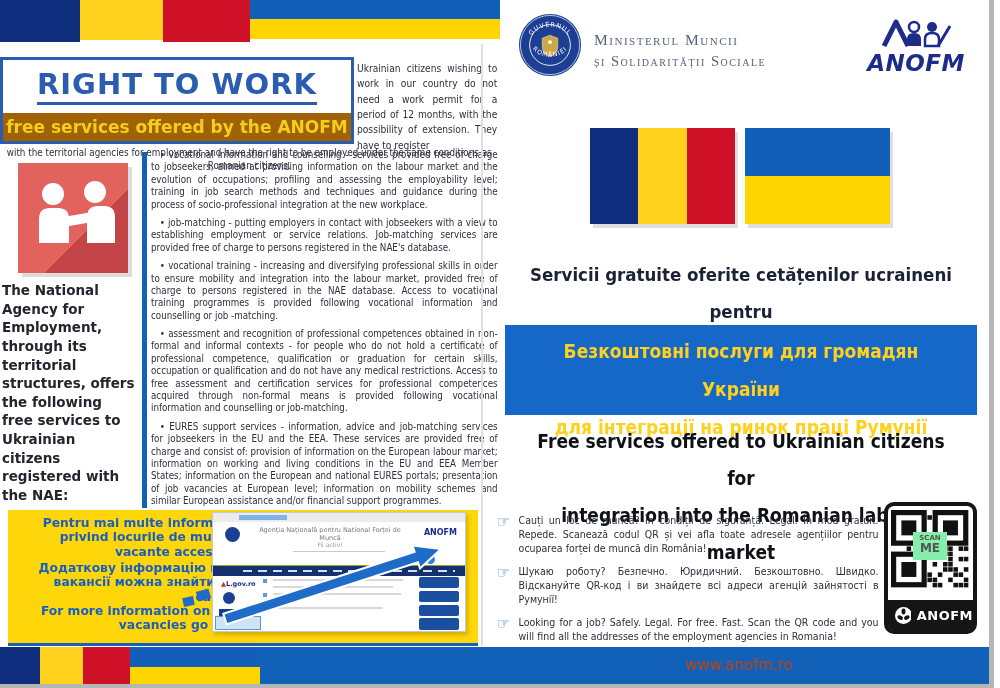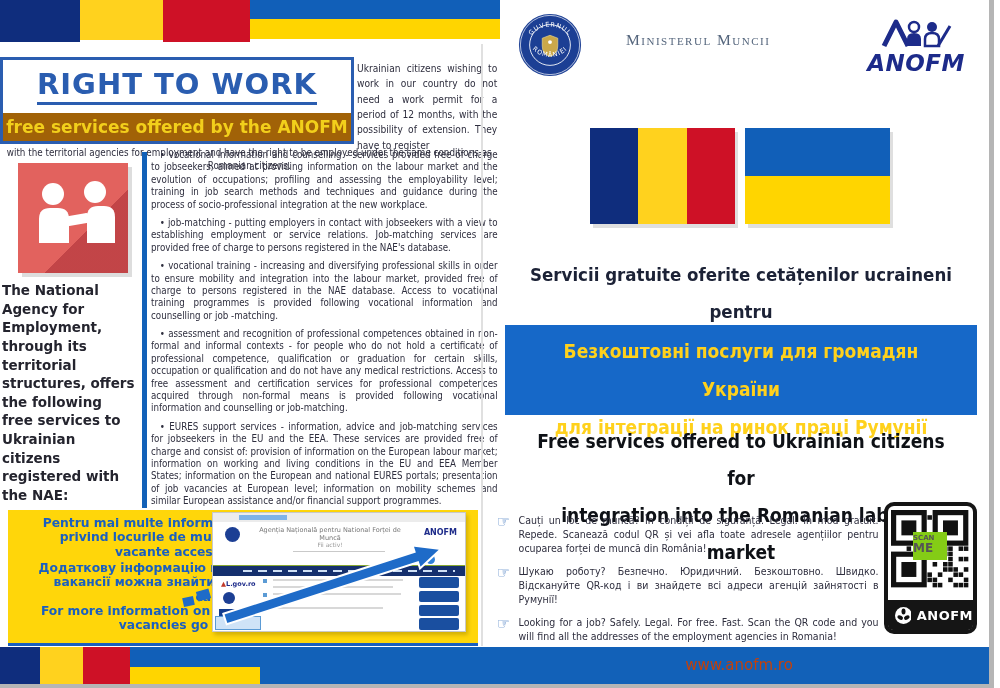--- a/index.html
+++ b/index.html
@@ -93,21 +93,21 @@
   .f-uab{left:130px;top:647px;width:130px;height:20px;background:#115fb8;}
   .f-uay{left:130px;top:667px;width:130px;height:17px;background:#ffd500;}
   .f-blue{left:260px;top:647px;width:730px;height:37px;background:#1261b8;}
   .f-url{left:500px;top:647px;width:478px;height:37px;line-height:37px;text-align:center;
          color:#c2410c;font-weight:normal;font-size:15px;}
 
   
   .seal{left:517px;top:12px;width:66px;height:66px;}
   .ministry{left:594px;top:28px;width:220px;font-family:"Liberation Serif",serif;
             font-variant:small-caps;color:#54657c;letter-spacing:1.5px;line-height:1.5;}
-  .ministry .m1{font-size:15.5px;margin-left:32px;} .ministry .m2{font-size:14.5px;}
+  .ministry .m1{font-size:15.5px;} .ministry .m2{font-size:14.5px;}
   .anofm-logo{left:860px;top:18px;width:112px;text-align:center;}
   .anofm-logo .txt{font-size:23px;font-weight:900;font-style:italic;color:#1d2b8a;letter-spacing:.5px;margin-top:-2px;}
 
   
   .flag{box-shadow:3px 4px 0 rgba(150,150,150,.3);}
   .flag-ro{left:590px;top:128px;width:145px;height:96px;display:flex;}
   .flag-ro div{flex:1;}
   .flag-ua{left:745px;top:128px;width:145px;height:96px;}
   .flag-ua .t{height:48px;background:#115fb8;} .flag-ua .b{height:48px;background:#ffd500;}
 
@@ -122,22 +122,22 @@
   
   .tips{left:497px;top:514px;width:424px;transform:scaleX(.9);transform-origin:0 0;}
   .tip{display:flex;margin-bottom:9px;}
   .tip-icon{width:24px;flex:none;font-size:16px;color:#2f6ab8;font-family:"DejaVu Sans",sans-serif;line-height:1;}
   .tip-text{font-size:10.5px;line-height:1.33;color:#2e2e3e;text-align:justify;}
 
   
   .qr-card{left:884px;top:502px;width:93px;height:132px;border:4px solid #151515;border-radius:10px;
            background:#fff;box-sizing:border-box;}
   .qr-area{position:absolute;left:3px;top:4px;width:78px;height:78px;}
-  .qr-label{position:absolute;left:25px;top:26px;width:34px;height:28px;background:#84cc16;
-            text-align:left;line-height:1;}
+  .qr-label{position:absolute;left:25px;top:26px;width:34px;height:28px;background:#86efac;
+            text-align:center;line-height:1;}
   .qr-label .s1{font-size:7px;font-weight:bold;color:#555;margin-top:3px;}
   .qr-label .s2{font-size:12px;font-weight:bold;color:#555;}
   .qr-bar{position:absolute;left:0;bottom:0;width:100%;height:30px;background:#151515;
           border-radius:0 0 5px 5px;display:flex;align-items:center;gap:6px;padding-left:7px;box-sizing:border-box;}
   .qr-name{color:#fff;font-weight:bold;font-size:13px;letter-spacing:.5px;}
 </style>
 </head>
 <body>
 
 <div class="page">
@@ -231,20 +231,21 @@
       <text font-size="6.5" fill="#ffffff" letter-spacing="1" font-family="DejaVu Sans">
         <textPath href="#arcTop" startOffset="50%" text-anchor="middle">GUVERNUL</textPath>
       </text>
       <text font-size="6.5" fill="#ffffff" letter-spacing="1" font-family="DejaVu Sans">
         <textPath href="#arcBot" startOffset="50%" text-anchor="middle">ROMÂNIEI</textPath>
       </text>
     </svg>
   </div>
   <div class="abs ministry">
     <div class="m1">Ministerul Muncii</div>
+    <div class="m2">și Solidarității Sociale</div>
   </div>
   <div class="abs anofm-logo">
     <svg width="72" height="30" viewBox="0 0 72 30">
       <path d="M4 28 L16 4 L28 28" stroke="#1d2b8a" stroke-width="5" fill="none" stroke-linejoin="round"></path>
       <circle cx="34" cy="9" r="5" fill="#ffffff" stroke="#1d2b8a" stroke-width="2.5"></circle>
       <path d="M27 28 v-7 q0 -6 7 -6 q7 0 7 6 v7 z" fill="#1d2b8a"></path>
       <circle cx="52" cy="9" r="5" fill="#1d2b8a"></circle>
       <path d="M45 28 v-7 q0 -6 7 -6 q7 0 7 6 v7 z" fill="none" stroke="#1d2b8a" stroke-width="2.5"></path>
       <path d="M58 28 L70 8" stroke="#1d2b8a" stroke-width="3"></path>
     </svg>

